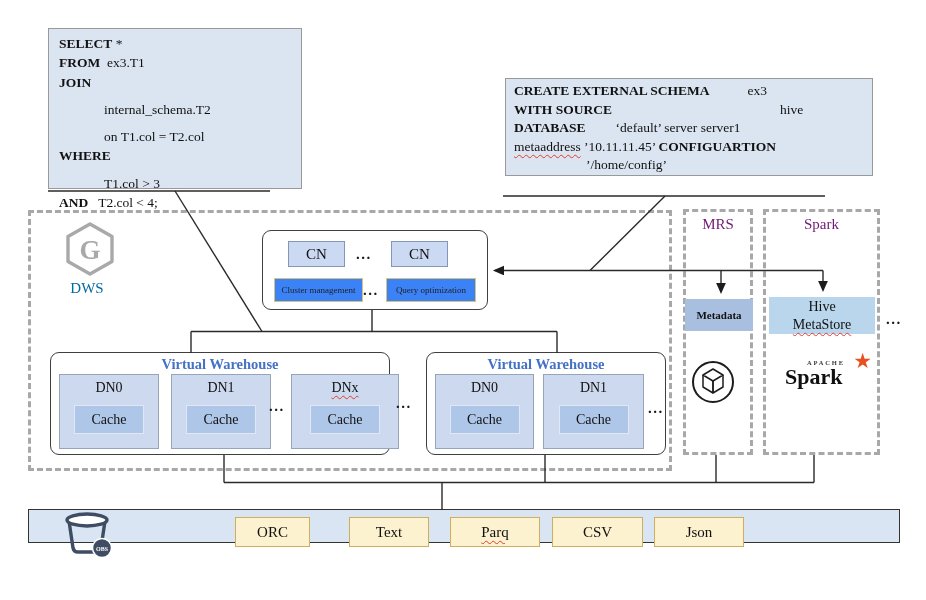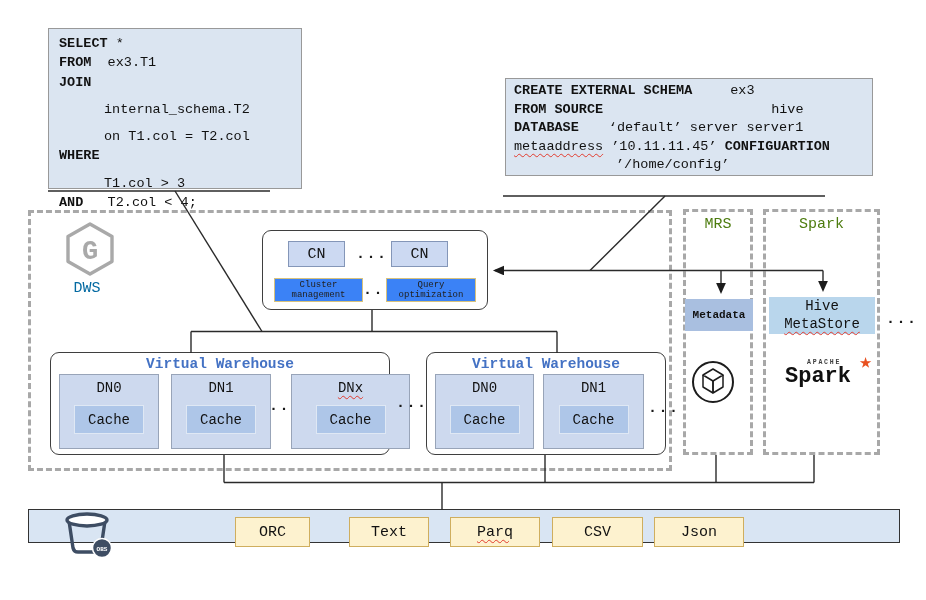--- a/index.html
+++ b/index.html
@@ -1,40 +1,40 @@
 <!DOCTYPE html>
 <html><head>
 <meta charset="utf-8">
 <style>
   * { box-sizing: border-box; margin: 0; padding: 0; }
   body { background:#fff; font-family:"Liberation Sans", sans-serif; }
   .stage { position:relative; width:926px; height:600px; background:#fff; color:#111;
-           font-family:Liberation Mono, monospace; overflow:hidden; }
+           font-family:Liberation Serif, serif; overflow:hidden; }
 
   
   .sqlbox { position:absolute; background:#dbe5f1; border:1px solid #999; font-size:13.5px; }
   #sql-left  { left:48px;  top:28px; width:254px; height:161px; padding:5px 0 0 10px; }
   #sql-right { left:505px; top:78px; width:368px; height:98px;  padding:3px 0 0 8px; }
   .sl { line-height:19.3px; white-space:pre; }
   #sql-right .sl { line-height:18.6px; }
   .b { font-weight:bold; }
   .ind { padding-left:45px;margin-top:8px; }
   .l1v { margin-left:38px; }
   .l2v { margin-left:168px; }
   .l3v { margin-left:30px; }
-  .l5  { margin-left:102px; }
+  .l5  { margin-left:72px; }
   .wavy { text-decoration-line:underline; text-decoration-style:wavy;
           text-decoration-color:#e23b2e; text-decoration-thickness:1px; text-underline-offset:3px; }
 
   
   .dashed { position:absolute; border:3px dashed #a8a8a8; background:transparent; }
   #dws-box   { left:28px;  top:210px; width:644px; height:261px; }
   #mrs-box   { left:683px; top:209px; width:70px;  height:246px; }
   #spark-box { left:763px; top:209px; width:117px; height:246px; }
-  .col-title { position:absolute; text-align:center; font-size:15px; color:#4d7c0f; }
+  .col-title { position:absolute; text-align:center; font-size:15px; color:#701a75; }
   #mrs-title   { left:683px; top:216px; width:70px; }
   #spark-title { left:763px; top:216px; width:117px; }
 
   
   #dws-logo  { position:absolute; left:64px; top:220px; }
   #dws-label { position:absolute; left:56px; top:280px; width:62px; text-align:center; font-size:15px; color:#0369a1; }
 
   
   #cn-box { position:absolute; left:262px; top:230px; width:226px; height:80px;
             background:#fff; border:1.4px solid #3f3f3f; border-radius:9px; }
@@ -92,21 +92,21 @@
     <div class="sl"><span class="b">JOIN</span><span></span></div>
     <div class="sl ind"><span>internal_schema.T2</span></div>
     <div class="sl ind"><span>on T1.col = T2.col</span></div>
     <div class="sl"><span class="b">WHERE</span></div>
     <div class="sl ind"><span>T1.col &gt; 3</span></div>
     <div class="sl"><span class="b">AND</span><span>   T2.col &lt; 4;</span></div>
   </div>
 
   <div class="sqlbox" id="sql-right">
     <div class="sl"><span class="b">CREATE EXTERNAL SCHEMA</span><span class="l1v">ex3</span></div>
-    <div class="sl"><span class="b">FROM SOURCE</span><span class="l2v">hive</span></div>
+    <div class="sl"><span class="b">WITH SOURCE</span><span class="l2v">hive</span></div>
     <div class="sl"><span class="b">DATABASE</span><span class="l3v">‘default’ server server1</span></div>
     <div class="sl"><span class="wavy">metaaddress</span><span> ’10.11.11.45’ </span><span class="b">CONFIGUARTION</span></div>
     <div class="sl"><span class="l5">’/home/config’</span></div>
   </div>
 
   <div class="dashed" id="dws-box"></div>
 
   <svg id="dws-logo" width="52" height="58" viewBox="0 0 52 58">
     <polygon points="26,4 48,16.5 48,41.5 26,54 4,41.5 4,16.5" fill="none" stroke="#a9a9a9" stroke-width="3.4" stroke-linejoin="round"></polygon>
     <text x="26" y="39" text-anchor="middle" font-size="27" font-weight="bold" fill="#a9a9a9">G</text>
@@ -150,21 +150,21 @@
     <div class="vw-title">Virtual Warehouse</div>
     <div class="dn" style="left:8px">
       <div class="dn-label">DN0</div>
       <div class="cache">Cache</div>
     </div>
     <div class="dn" style="left:120px">
       <div class="dn-label">DN1</div>
       <div class="cache">Cache</div>
     </div>
     <div class="dots" style="left:218px; top:46px">...</div>
-    <div class="dn" style="left:240px; width:119px">
+    <div class="dn" style="left:240px; width:108px">
       <div class="dn-label wavy">DNx</div>
       <div class="cache">Cache</div>
     </div>
   </div>
 
   <div class="dots" style="left:396px; top:396px">...</div>
 
   <div class="vw" id="vw-right">
     <div class="vw-title">Virtual Warehouse</div>
     <div class="dn" style="left:8px; width:99px">

